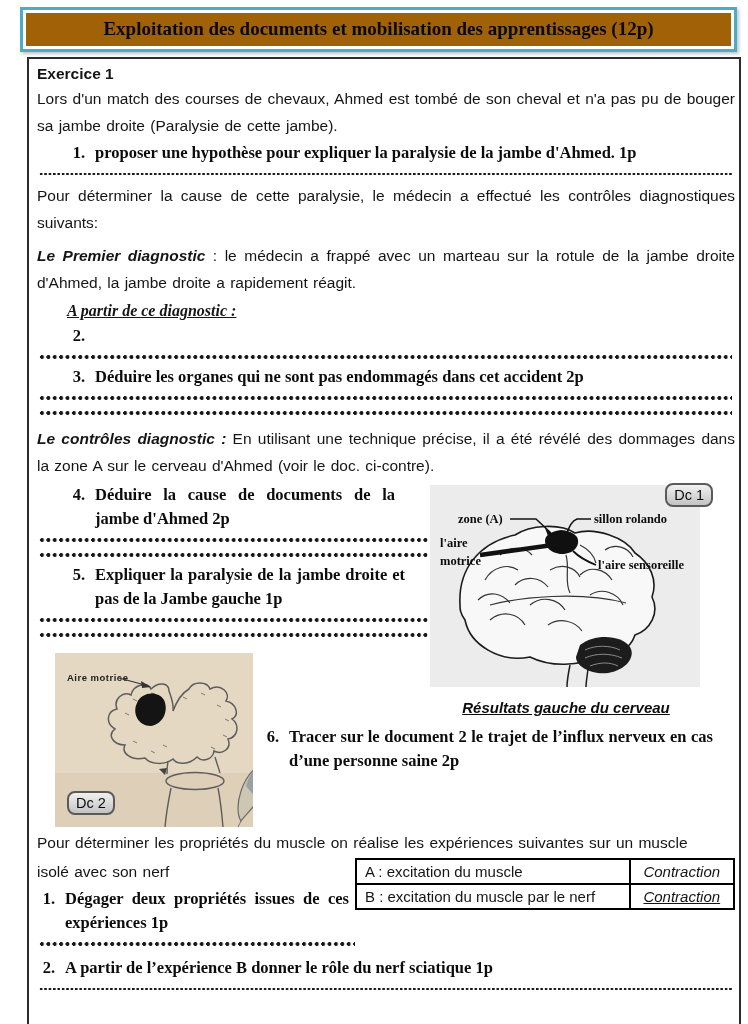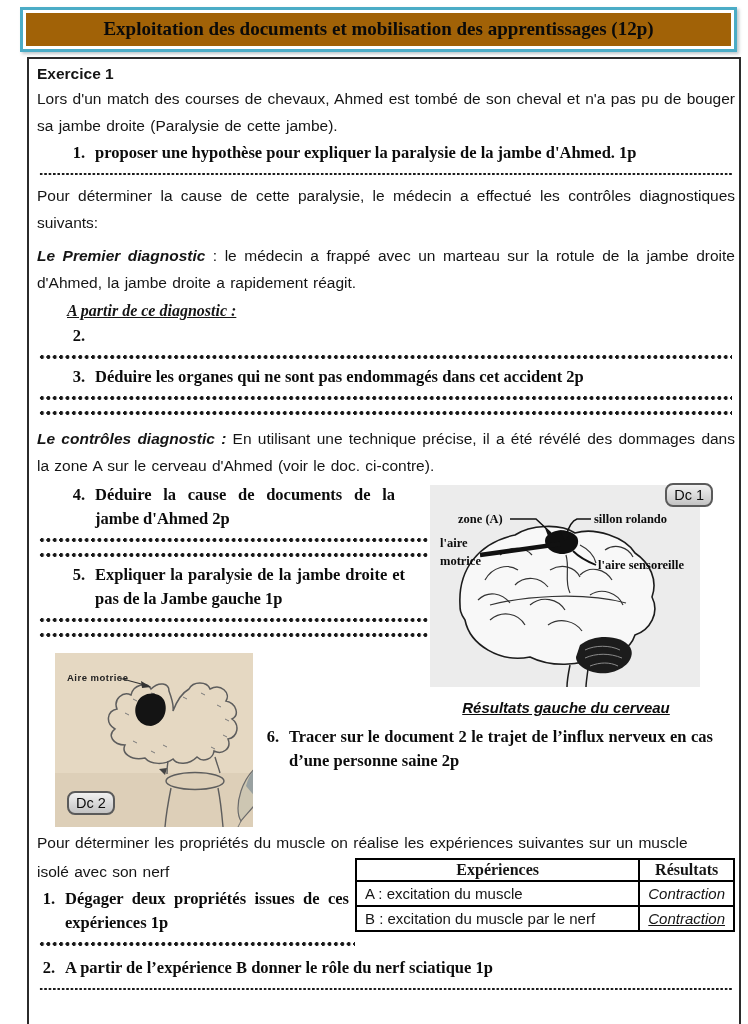--- a/index.html
+++ b/index.html
@@ -275,24 +275,20 @@
         <p class="body">isolé avec son nerf</p>
         <div class="qline">
           <span class="num">1.</span>
           <span class="txt">Dégager deux propriétés issues de ces expériences 1p</span>
         </div>
         <div class="dots mini"></div>
       </div>
 
       <table class="exp-table">
         <tbody>
-            <tr>
-          <th style="width:295px">Expériences</th>
-          <th>Résultats</th>
-        </tr>
         <tr>
           <td>A : excitation du muscle</td>
           <td class="result">Contraction</td>
         </tr>
         <tr>
           <td>B : excitation du muscle par le nerf</td>
           <td class="result u">Contraction</td>
         </tr>
       </tbody>
         </table>

